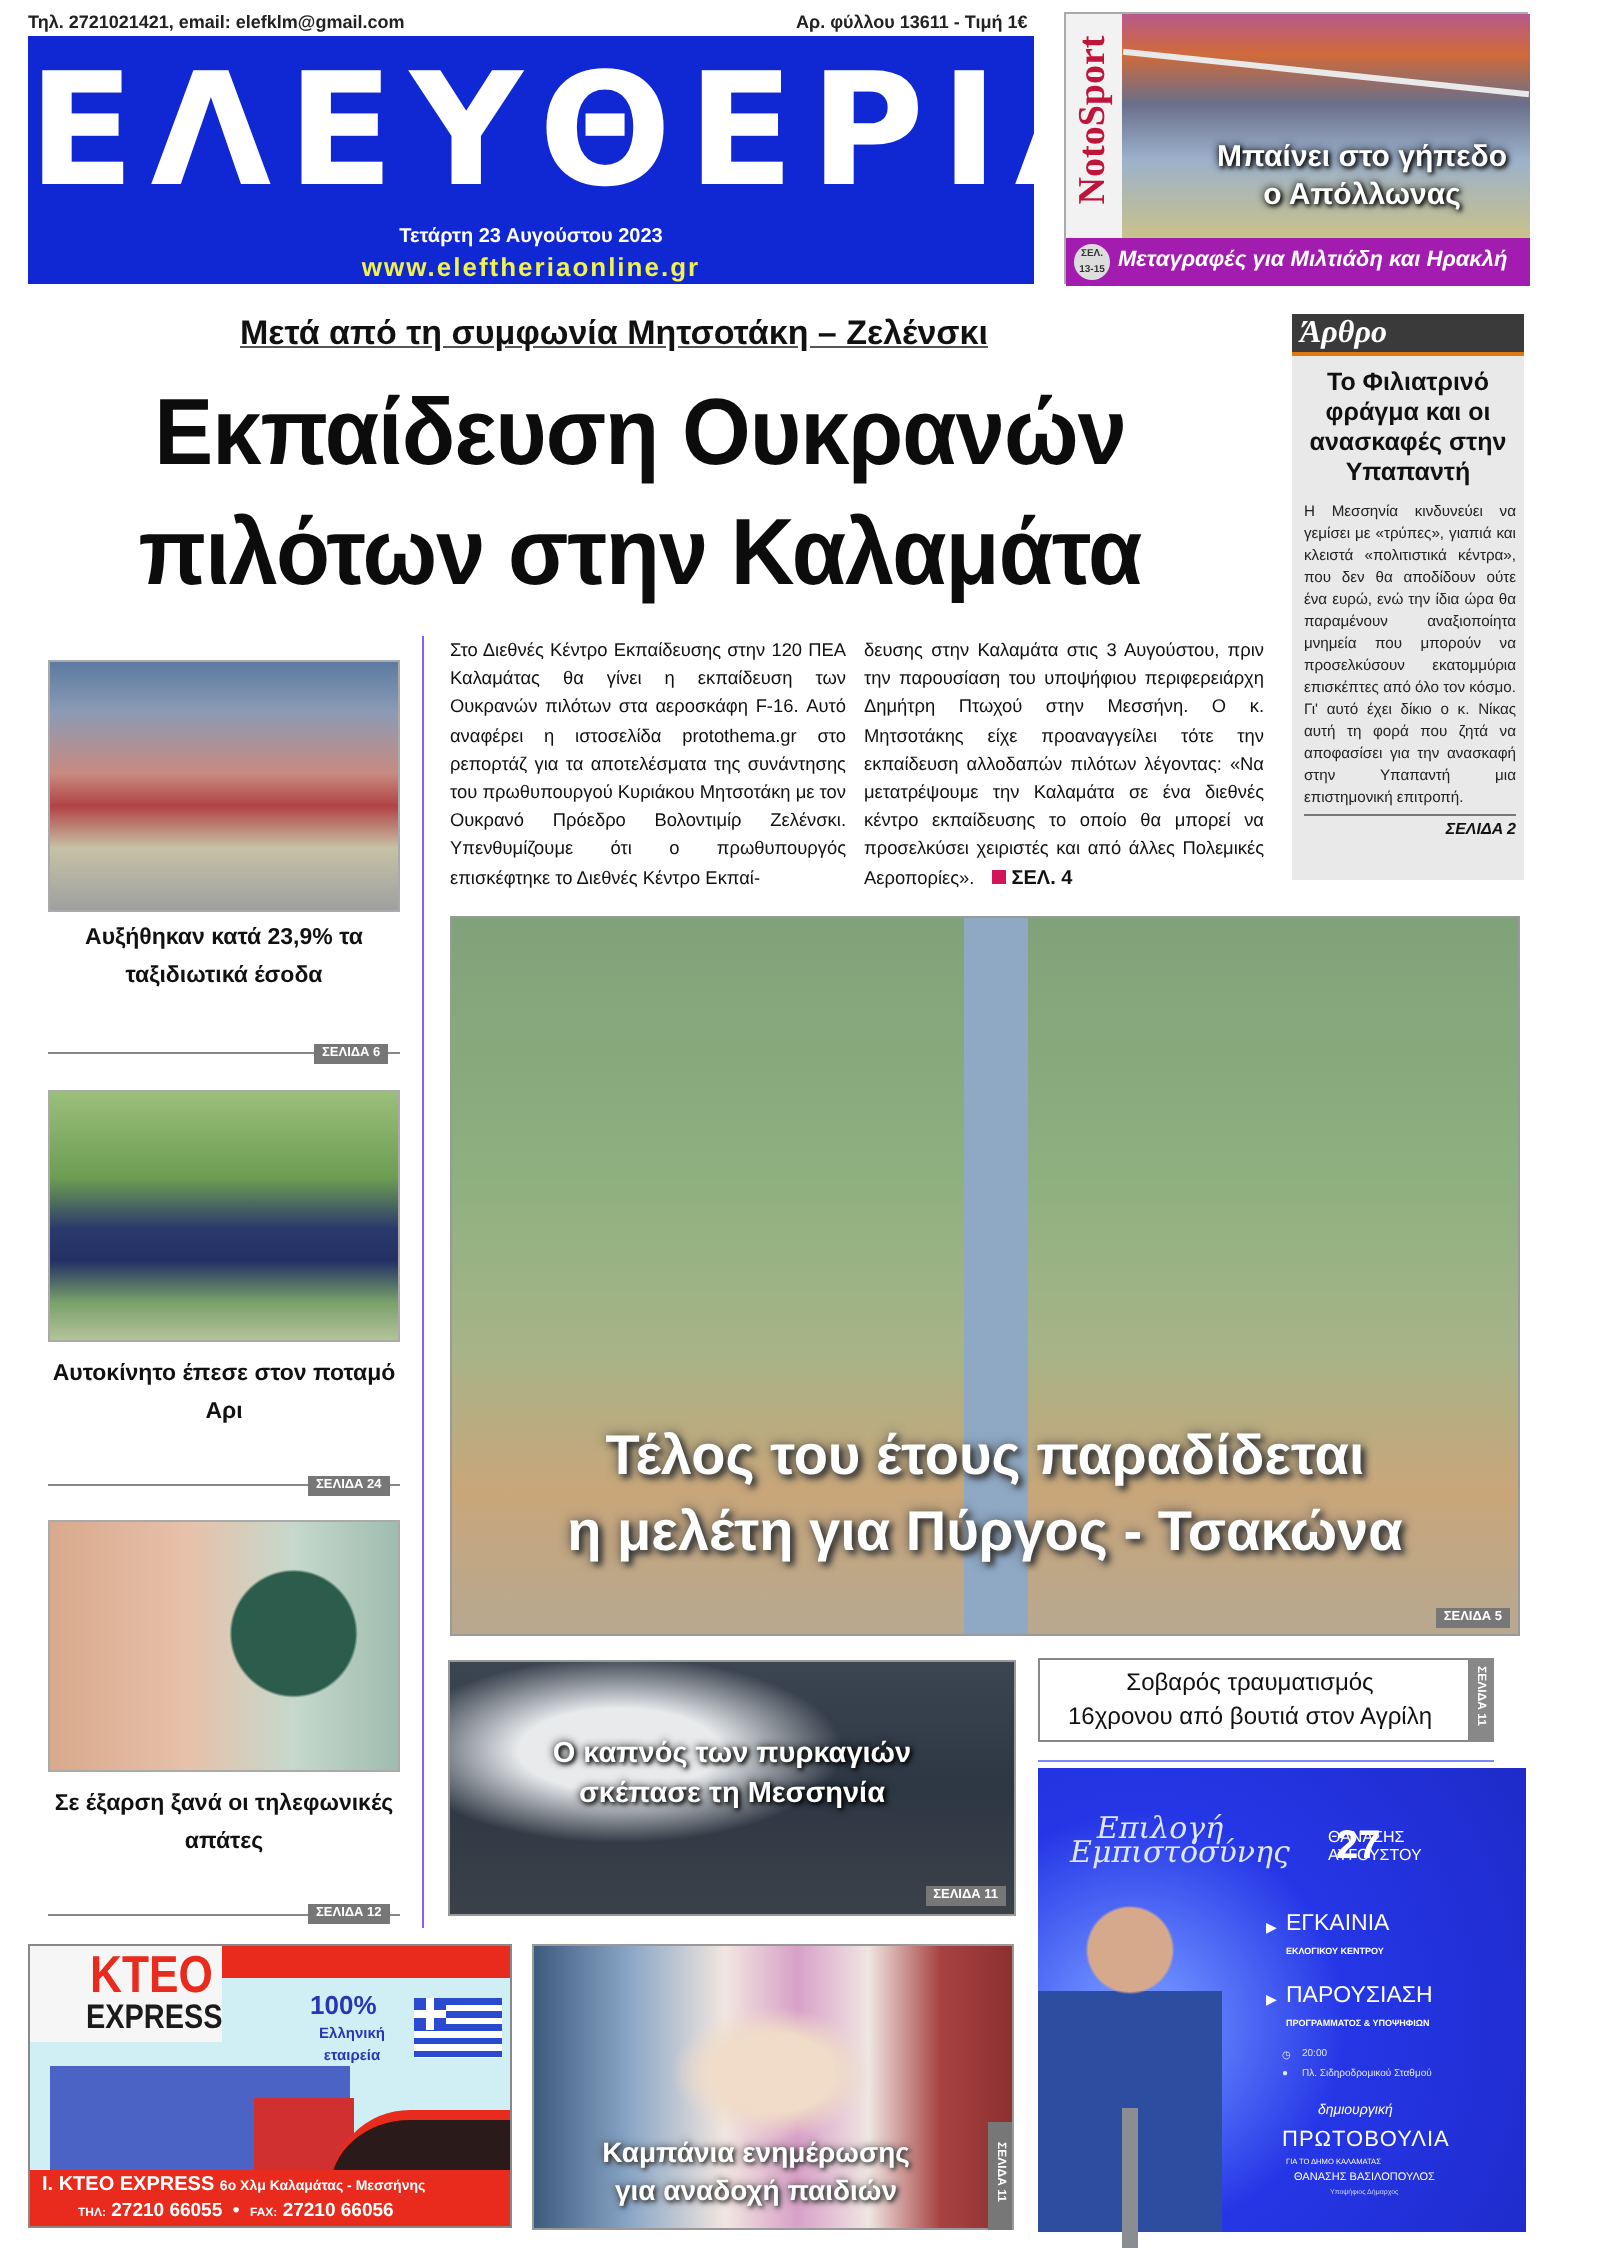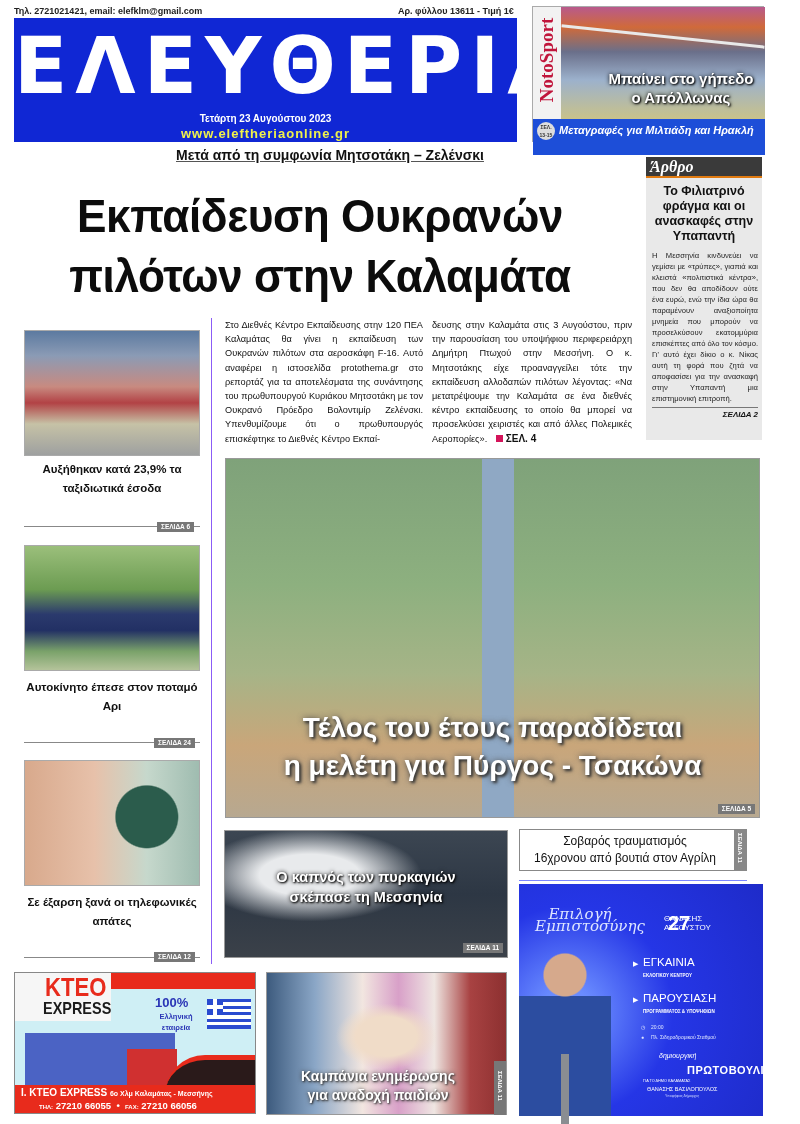--- a/index.html
+++ b/index.html
@@ -22,27 +22,27 @@
   
   .noto { left: 532px; top: 6px; width: 232px; height: 136px; background: #c0153b; border: 1px solid #aaa; }
   .noto-side { position: absolute; left: 0; top: 0; width: 28px; height: 112px; background: #f2f2f2; }
   .noto-side span { position: absolute; left: -40px; top: 42px; width: 108px; transform: rotate(-90deg);
                     font-family: "Liberation Serif", serif; font-weight: bold; font-size: 19px; color: #c0153b; text-align: center; }
   .noto-photo { position: absolute; left: 28px; top: 0; width: 204px; height: 112px;
                 background: linear-gradient(180deg,#b85a8c 0%,#d06a3a 18%,#6a6f8a 40%,#9cb1cc 65%,#c9c28a 100%); }
   .noto-photo .net { position:absolute; left:0; right:0; top:28px; height:3px; background:#e9e9e9; transform: rotate(6deg);}
   .noto-title { position: absolute; left: 28px; width: 204px; top: 62px; text-align: center;
                 font-size: 15px; font-weight: bold; color: #fff; line-height: 19px; text-shadow: 1px 1px 2px #000, 0 0 4px #000; padding-left: 36px; }
-  .noto-bar { position: absolute; left: 0; top: 112px; width: 232px; height: 36px; background: #1d4ed8; }
+  .noto-bar { position: absolute; left: 0; top: 112px; width: 232px; height: 24px; background: #a21caf; }
   .noto-badge { position: absolute; left: 4px; top: 3px; width: 18px; height: 18px; border-radius: 50%; background: #ddd;
                 font-size: 5px; font-weight: bold; color: #333; text-align: center; line-height: 8px; padding-top: 1px; }
   .noto-bar-text { position: absolute; left: 26px; top: 5px; font-size: 11px; font-style: italic; font-weight: bold; color: #fff; }
 
   
-  .kicker { left: 120px; top: 147px; width: 420px; text-align: center; font-size: 14px; font-weight: bold; color: #111;
+  .kicker { left: 120px; top: 157px; width: 420px; font-size: 17px; font-weight: bold; color: #111;
             text-decoration: underline; text-decoration-color: #555; }
   .headline { left: 14px; top: 186px; width: 612px; text-align: center; font-size: 47px; font-weight: bold;
               line-height: 60px; letter-spacing: -0.5px; color: #0c0c0c; font-family: "Liberation Sans", sans-serif; transform: scaleX(0.94); transform-origin: center; }
 
   
   .article-box { left: 646px; top: 157px; width: 116px; height: 283px; background: #e9e9e9; }
   .article-head { height: 21px; background: #3a3a3a; border-bottom: 2px solid #e07a10; color: #fff;
                   font-family: "Liberation Serif", serif; font-style: italic; font-weight: bold; font-size: 16px; padding-left: 4px; line-height: 20px; }
   .article-title { text-align: center; font-size: 12.5px; font-weight: bold; line-height: 15px; padding: 6px 4px 6px; }
   .article-body { font-size: 7.6px; line-height: 11px; padding: 0 4px 0 6px; text-align: justify; color: #222; }
@@ -91,21 +91,21 @@
   .pol-date { position: absolute; left: 115px; top: 28px; font-size: 20px; font-weight: bold; color: #fff; margin-left: 34px; }
   .pol-day { position: absolute; left: 145px; top: 30px; font-size: 8px; color: #fff; line-height: 9px; }
   .pol-arrow { position: absolute; font-size: 7px; color: #fff; }
   .pol-big { position: absolute; font-size: 11.5px; color: #fff; }
   .pol-small { position: absolute; font-size: 4.5px; font-weight: bold; color: #fff; }
   .pol-tiny { position: absolute; font-size: 5px; color: #dfe6ff; }
   .pol-person { position: absolute; left: 0; top: 60px; width: 92px; height: 172px;
                 background: radial-gradient(circle at 50% 18%, #d6a98c 0 14%, transparent 15%), linear-gradient(180deg, transparent 0 30%, #2c4da0 30% 100%); }
   .pol-tie { position: absolute; left: 42px; top: 110px; width: 8px; height: 100px; background: #8a8d92; }
   .pol-brand-sub { position: absolute; left: 140px; top: 168px; font-size: 7px; font-style: italic; color: #fff; }
-  .pol-brand { position: absolute; left: 122px; top: 180px; font-size: 11px; font-weight: bold; color: #fff; letter-spacing: 0.5px; margin-left: 46px; }
+  .pol-brand { position: absolute; left: 122px; top: 180px; font-size: 11px; font-weight: normal; color: #fff; letter-spacing: 0.5px; }
   .pol-brand2 { position: absolute; left: 124px; top: 195px; font-size: 3.8px; color: #fff; }
   .pol-name { position: absolute; left: 128px; top: 202px; font-size: 5.5px; color: #fff; }
   .pol-role { position: absolute; left: 146px; top: 210px; font-size: 3.5px; color: #cdd6ff; }
 
   
   .kteo { left: 14px; top: 972px; width: 242px; height: 142px; border: 1px solid #888; background: #cfeff5; overflow: hidden; }
   .kteo-topbar { position: absolute; left: 96px; top: 0; right: 0; height: 16px; background: #e82b1c; }
   .kteo-logo-bg { position: absolute; left: 0; top: 0; width: 96px; height: 48px; background: #f6f6f6; }
   .kteo-logo1 { position: absolute; left: 30px; top: 0; font-size: 26px; font-weight: bold; color: #e82b1c; line-height: 28px; transform: scaleX(0.85); transform-origin: left; }
   .kteo-logo2 { position: absolute; left: 28px; top: 26px; font-size: 17px; font-weight: bold; color: #1b1b1b; line-height: 20px; transform: scaleX(0.85); transform-origin: left; }

